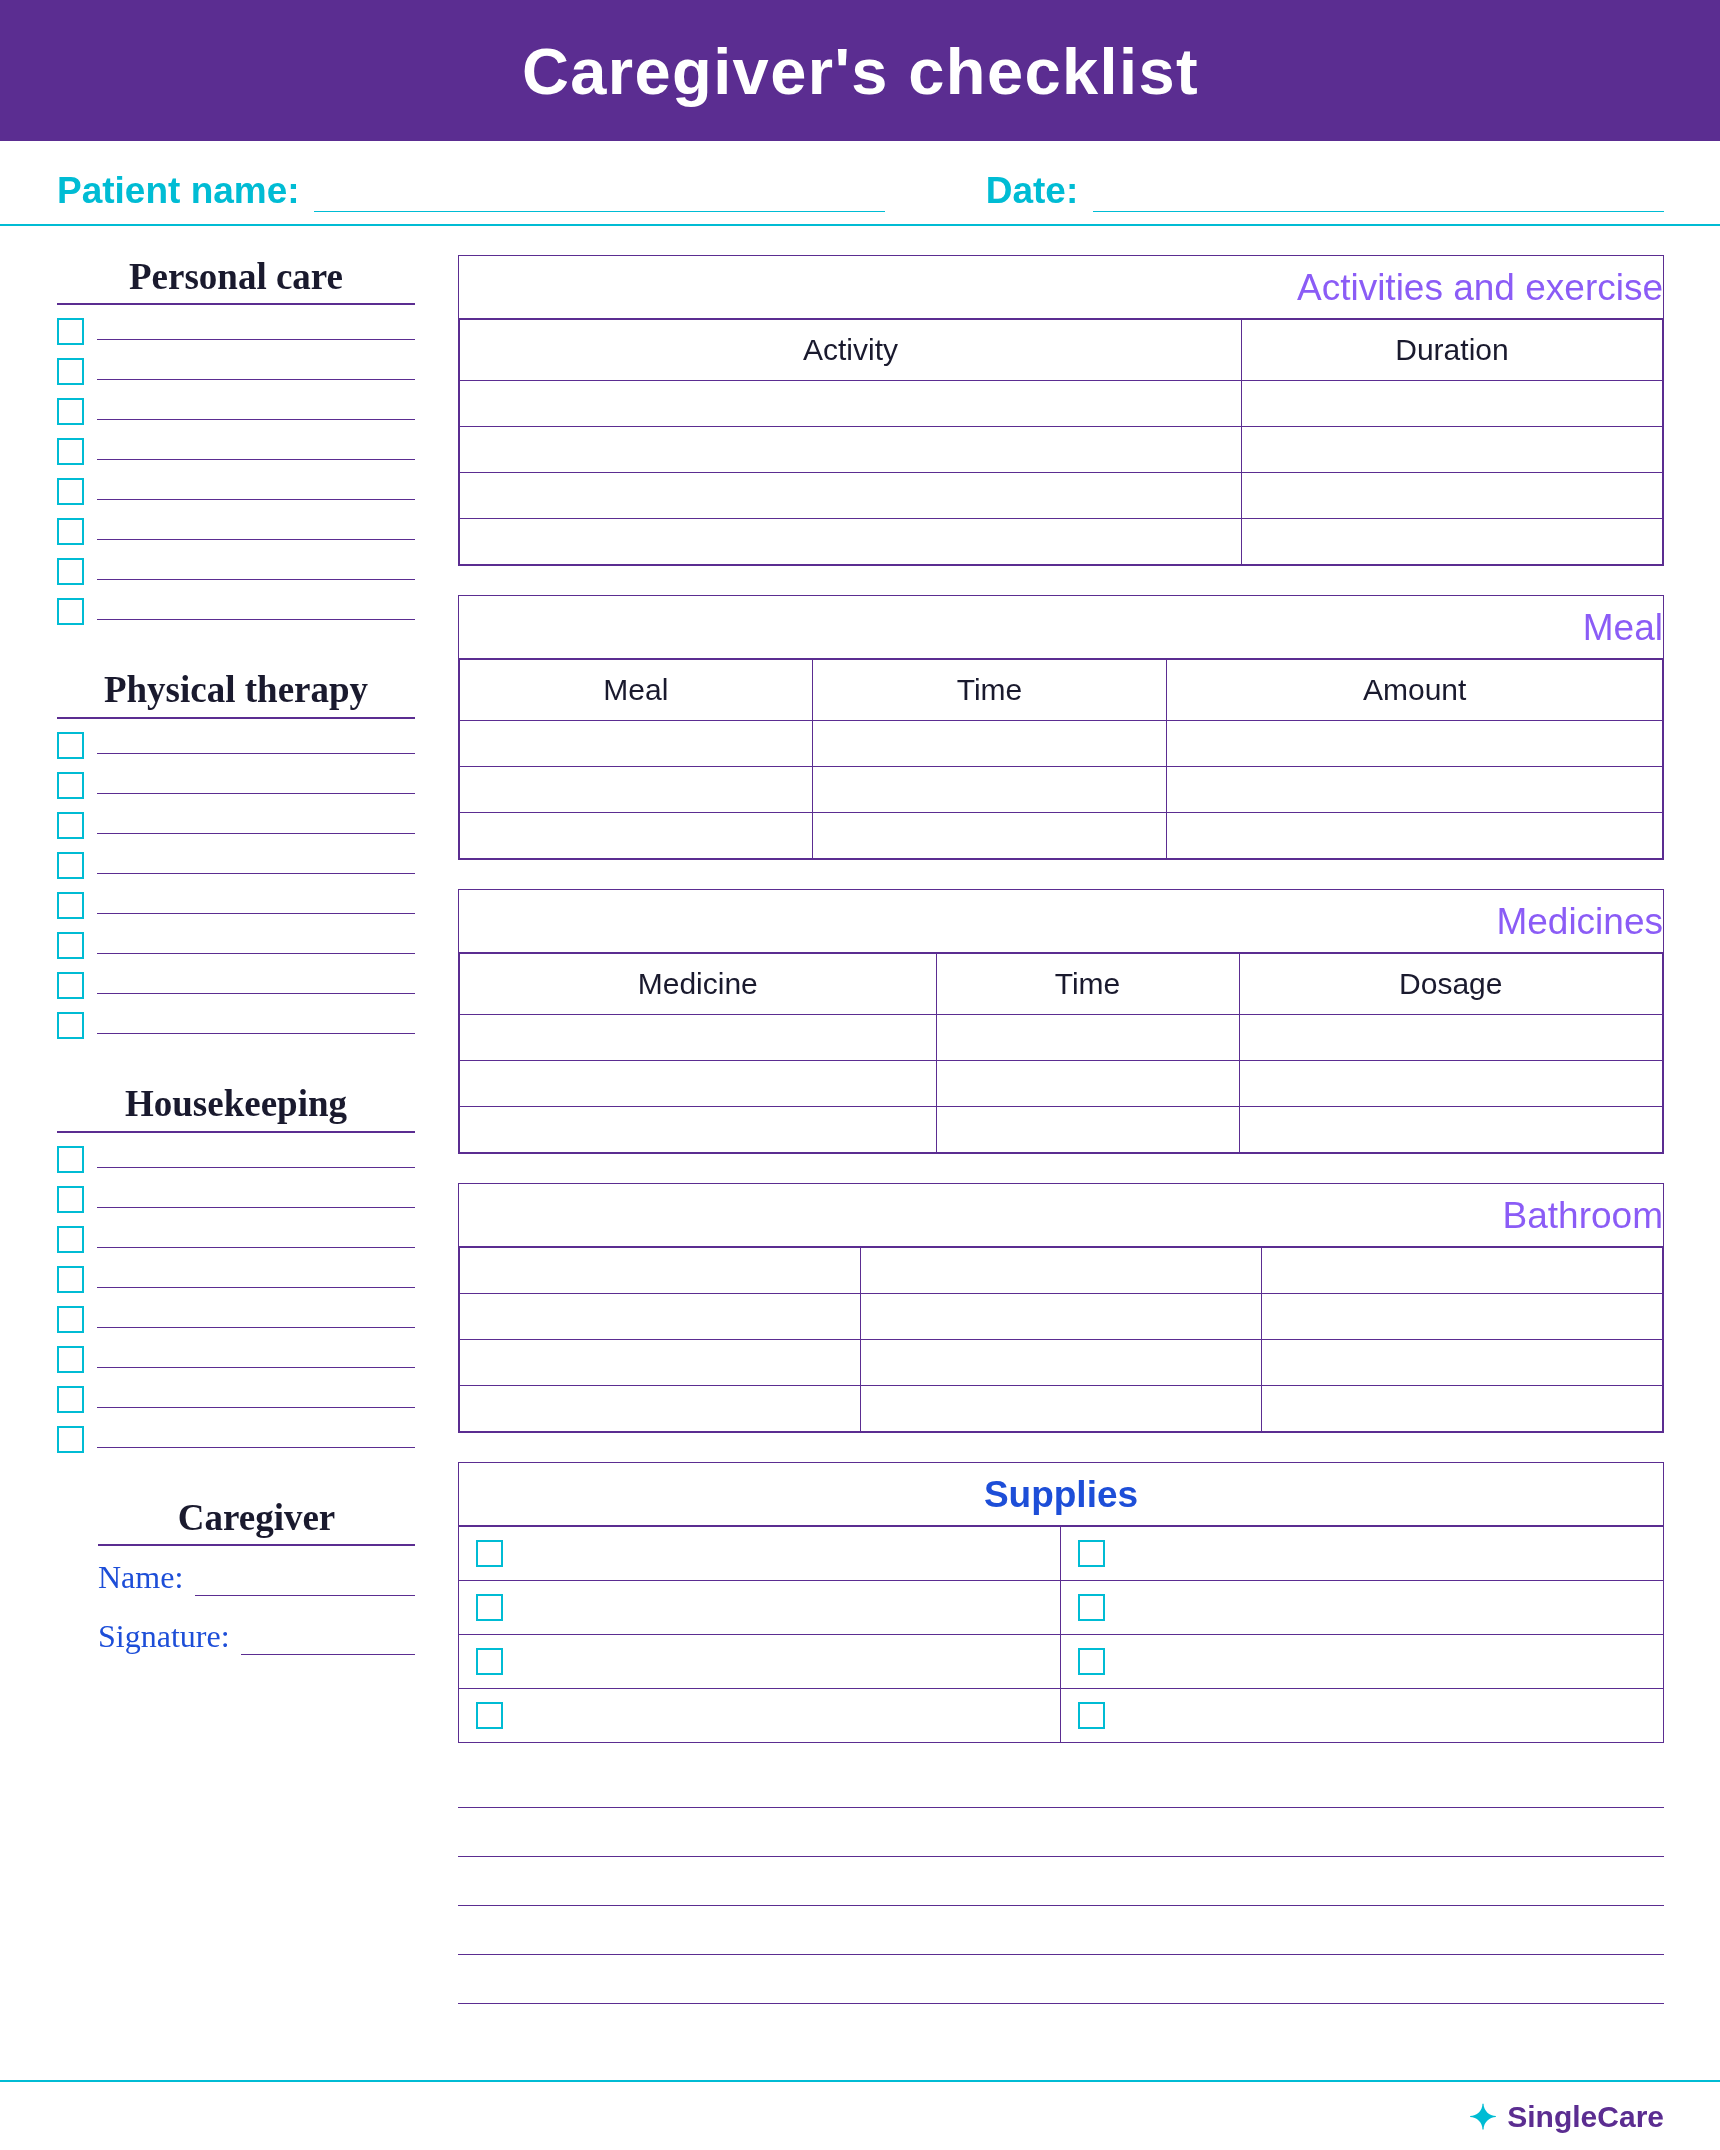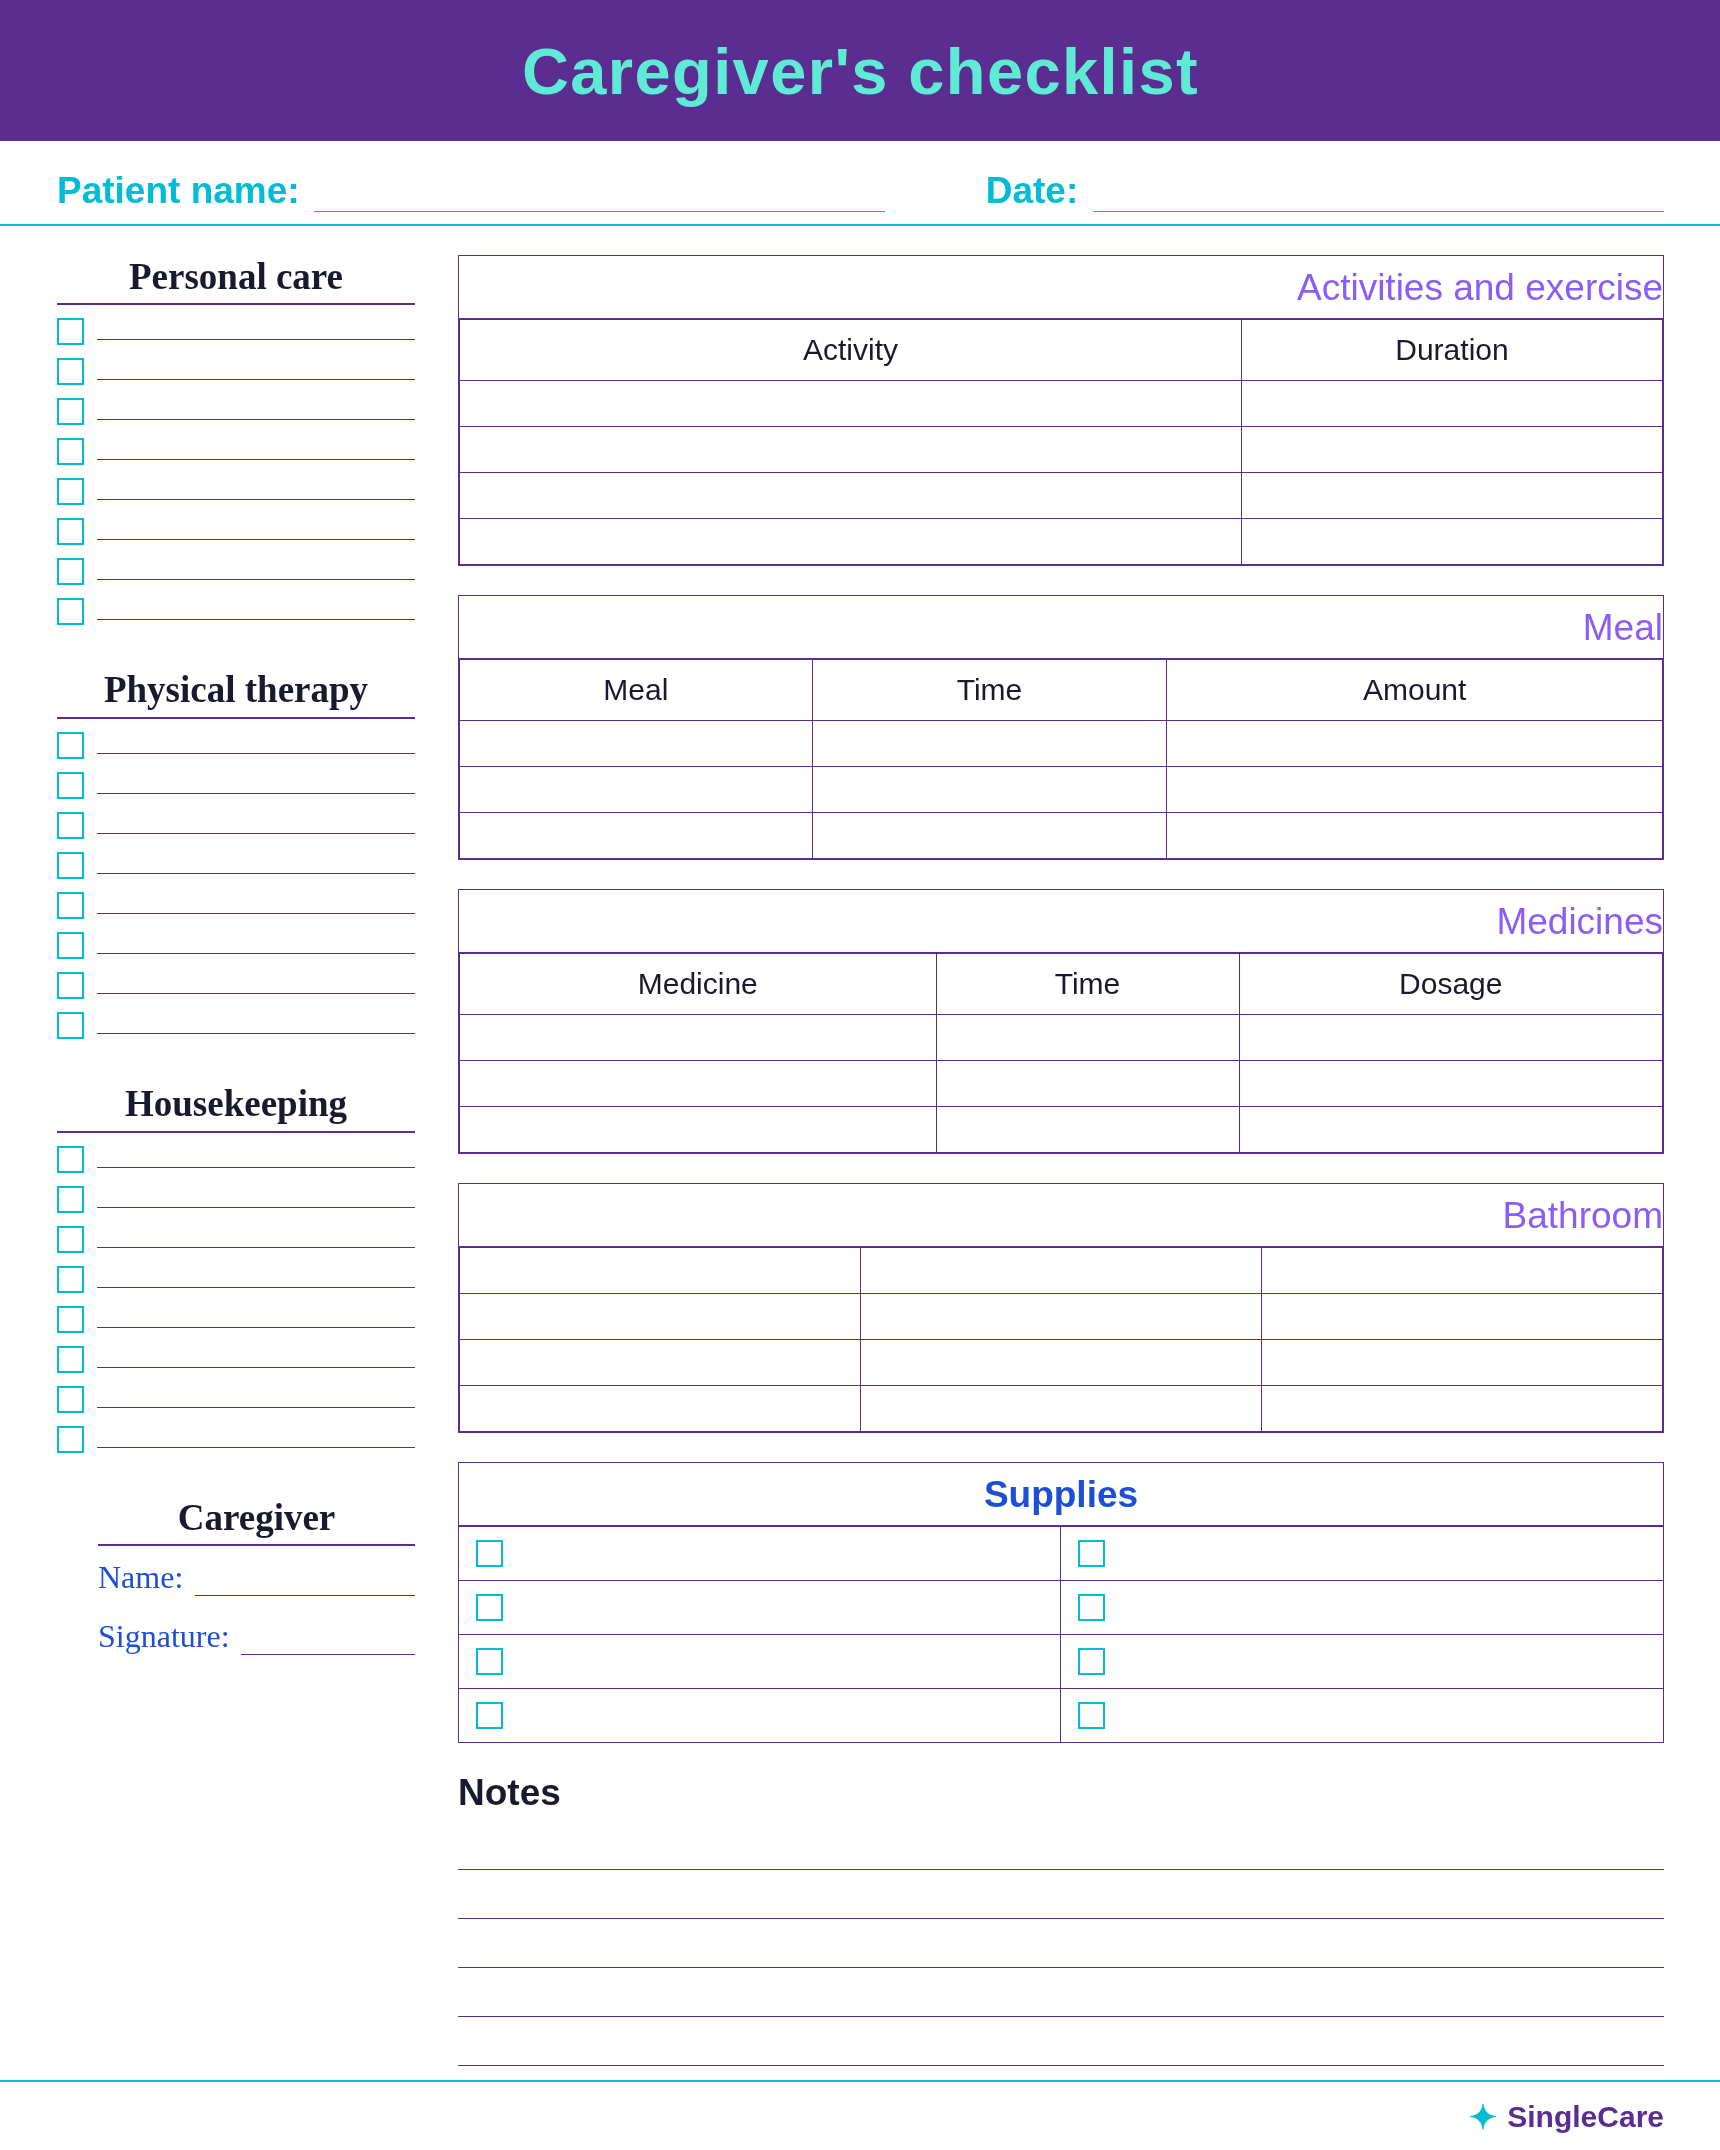--- a/index.html
+++ b/index.html
@@ -11,21 +11,21 @@
       position: relative;
     }
 
     
     .header {
       background: #5b2d91;
       padding: 34px 0 32px 0;
       text-align: center;
     }
     .header h1 {
-      color: #5eead4;
+      color: #ffffff;
       font-size: 65px;
       font-weight: 800;
       letter-spacing: 1.4px;
     }
 
     
     .patient-row {
       display: flex;
       align-items: flex-end;
       padding: 29px 57px 11.5px 57px;
@@ -556,21 +556,20 @@
             <div class="supply-line"></div>
           </div>
         <div class="supply-item" style="border-bottom:none; border-right:none;">
             <div class="supply-cb-box"></div>
             <div class="supply-line"></div>
           </div>
       </div>
     </div>
 
     <div class="notes-section">
-      <div class="notes-label">Notes</div>
       <div class="notes-line"></div>
       <div class="notes-line"></div>
       <div class="notes-line"></div>
       <div class="notes-line"></div>
       <div class="notes-line"></div>
     </div>
 
   </div>
 </div>
 

